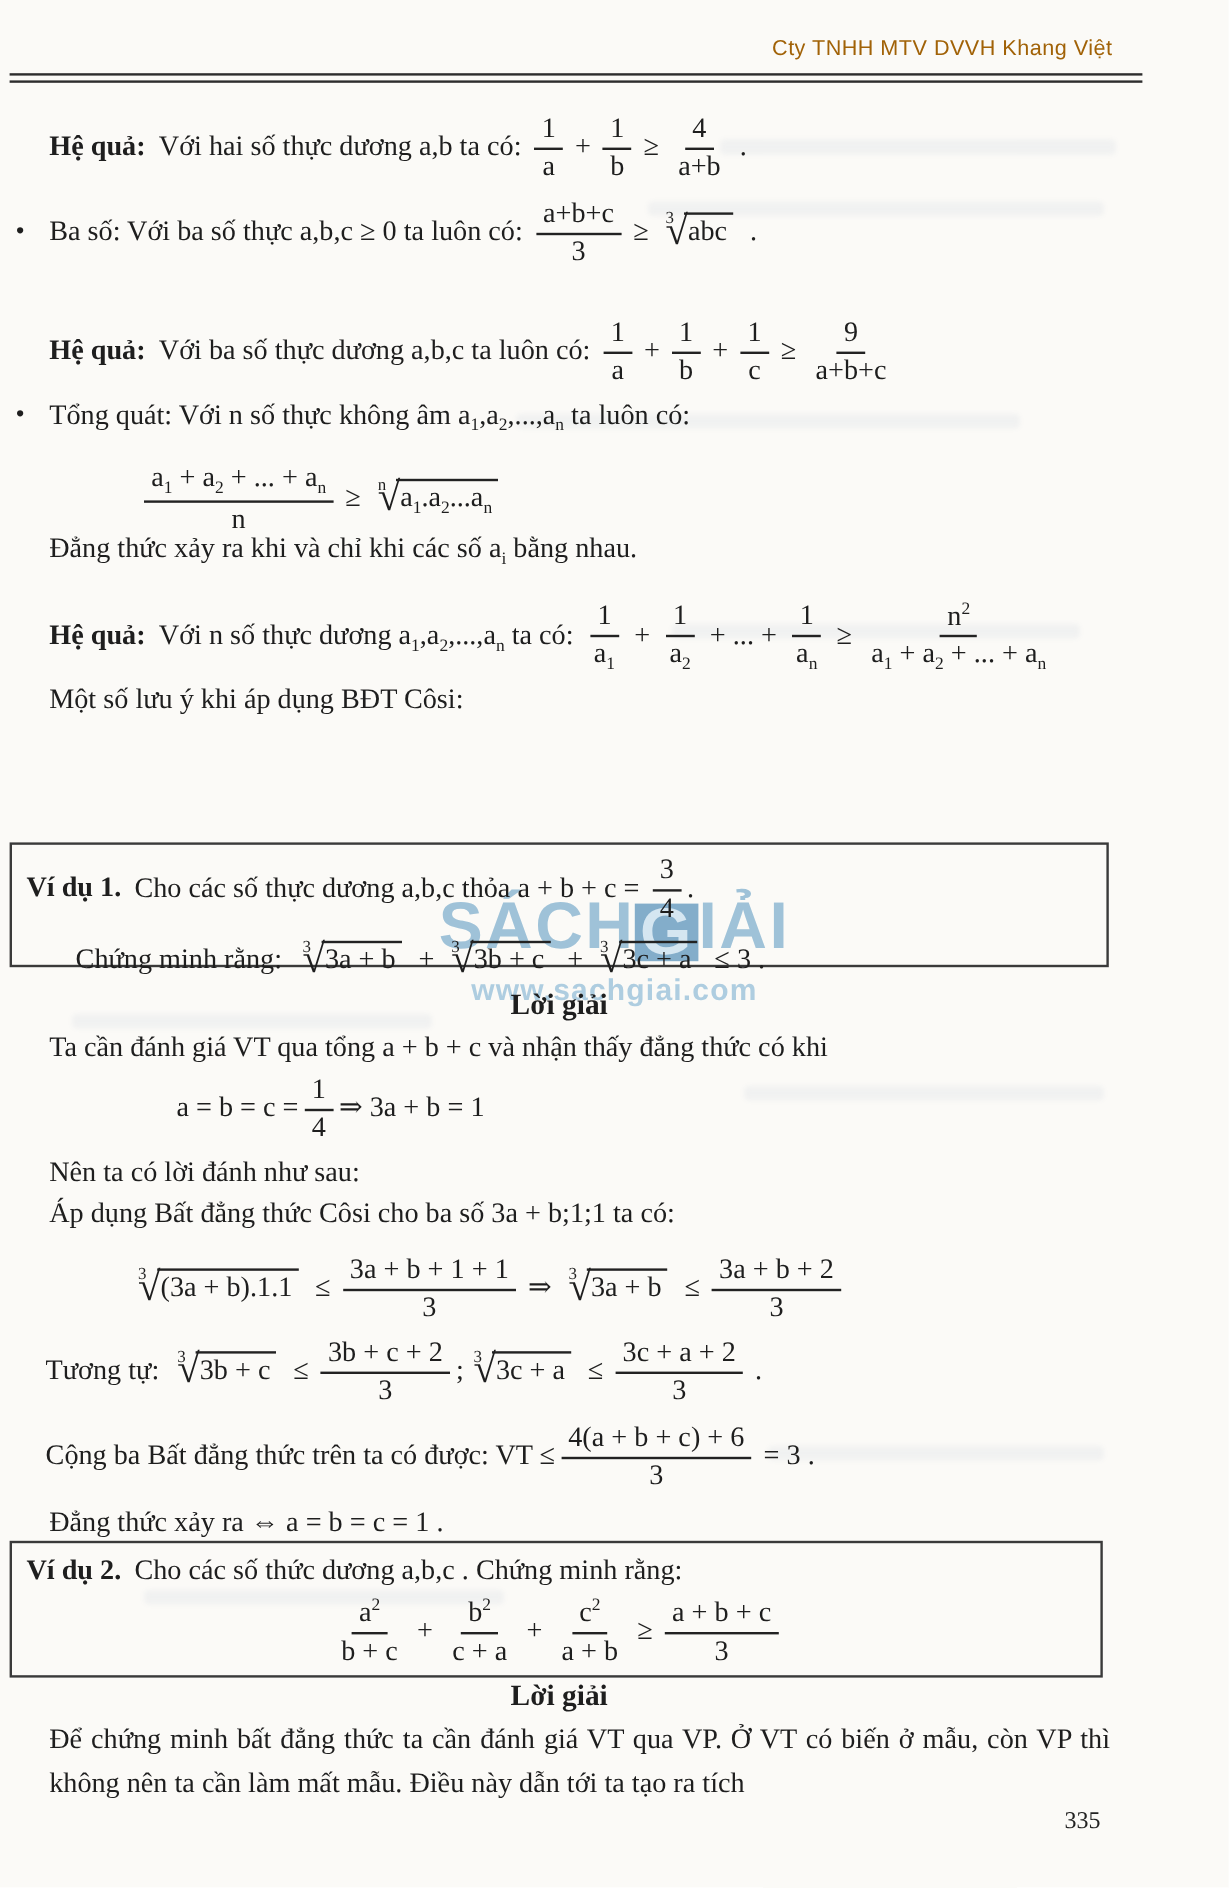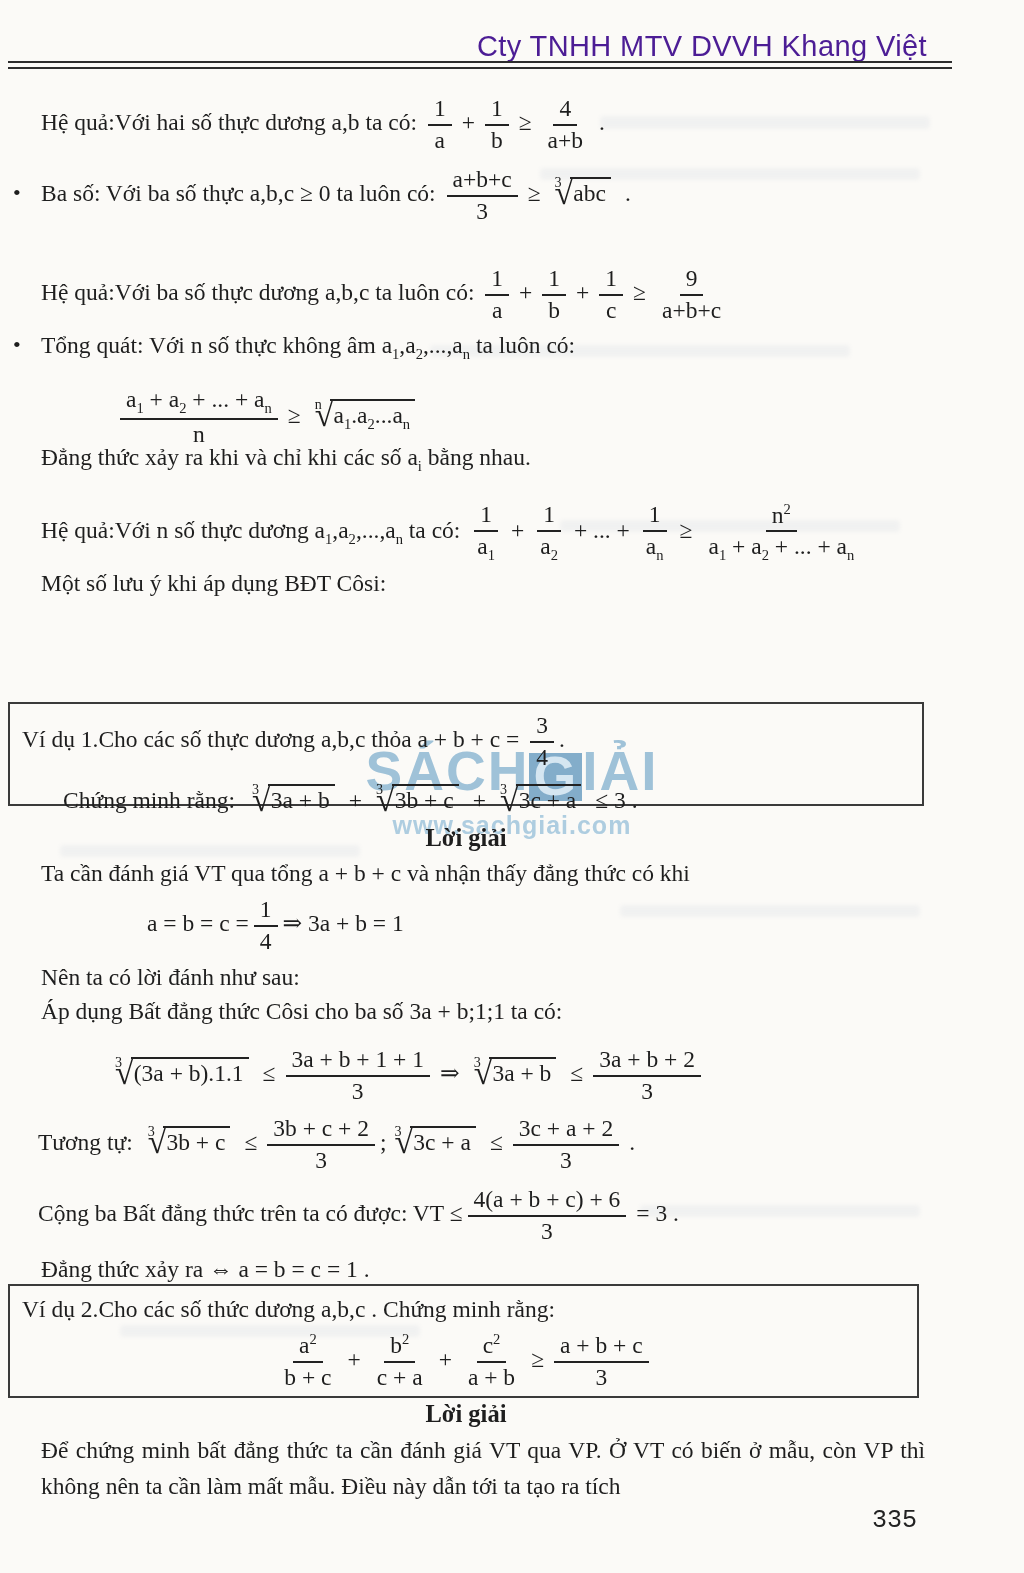--- a/index.html
+++ b/index.html
@@ -2,28 +2,28 @@
 <html><head>
 <meta charset="utf-8">
 <style>
   *{box-sizing:border-box}
   html,body{margin:0;padding:0;background:#ffffff}
   .page{position:relative;width:1024px;height:1573px;background:#fbfaf7;overflow:hidden;
         font-family:"Liberation Serif","DejaVu Serif",serif;color:#1e1e1e;font-size:23.5px}
   .abs{position:absolute}
   
   .hdr{top:30px;right:97px;font-family:"Liberation Sans","DejaVu Sans",sans-serif;
-       font-size:29px;color:#4c1d95;letter-spacing:.4px;white-space:nowrap}
+       font-size:18px;color:#a16207;letter-spacing:.4px;white-space:nowrap}
   .rule{top:61px;left:8px;width:944px;height:8px;
         border-top:2.5px solid #2d2d2d;border-bottom:2px solid #2d2d2d}
   
   .ln{left:41px;white-space:nowrap}
   .tline{line-height:1.32}
   .fline{white-space:nowrap}
-  .lbl{font-weight:normal;margin-right:0}
+  .lbl{font-weight:bold;margin-right:11px}
   .bullet{display:inline-block;width:28px;font-size:22px;vertical-align:1px}
   .brow{left:13px}
   .hang{padding-left:28px;text-indent:-28px;white-space:normal;text-align:justify}
   
   .fr{display:inline-flex;flex-direction:column;align-items:center;vertical-align:middle;
       margin:0 5px;line-height:1.18;text-align:center}
   .fr .nu{padding:0 6px 1px;border-bottom:2px solid #222}
   .fr .de{padding:1px 6px 0}
   
   .rad{white-space:nowrap;margin:0 9px}
@@ -41,22 +41,22 @@
   .soltitle{left:8px;width:916px;text-align:center;font-weight:bold;font-size:24.5px}
   
   .wm{font-family:"Liberation Sans","DejaVu Sans",sans-serif;font-weight:bold}
   .wm-main{top:744px;left:0;width:1024px;text-align:center;font-size:55px;
            letter-spacing:2px;line-height:1;color:#9fc2d8}
   .wm-box{display:inline-block;background:#83adca;color:#d5e6f1;line-height:46px;height:48px;
           padding:0 4px;vertical-align:-5px}
   .wm-url{top:811px;left:0;width:1024px;text-align:center;font-size:25px;
           color:#aecde0;letter-spacing:1px}
   
-  .pgnum{top:1506px;right:107px;font-family:Liberation Mono, monospace;
-         font-size:25px;color:#222}
+  .pgnum{top:1506px;right:107px;font-family:Liberation Serif, serif;
+         font-size:20px;color:#222}
   
   .para{white-space:normal}
   .just{text-align:justify}
   
   .bleed{position:absolute;background:#7186a8;opacity:.07;filter:blur(2px);border-radius:4px}
 </style>
 </head>
 <body>
 
 <div class="page">

